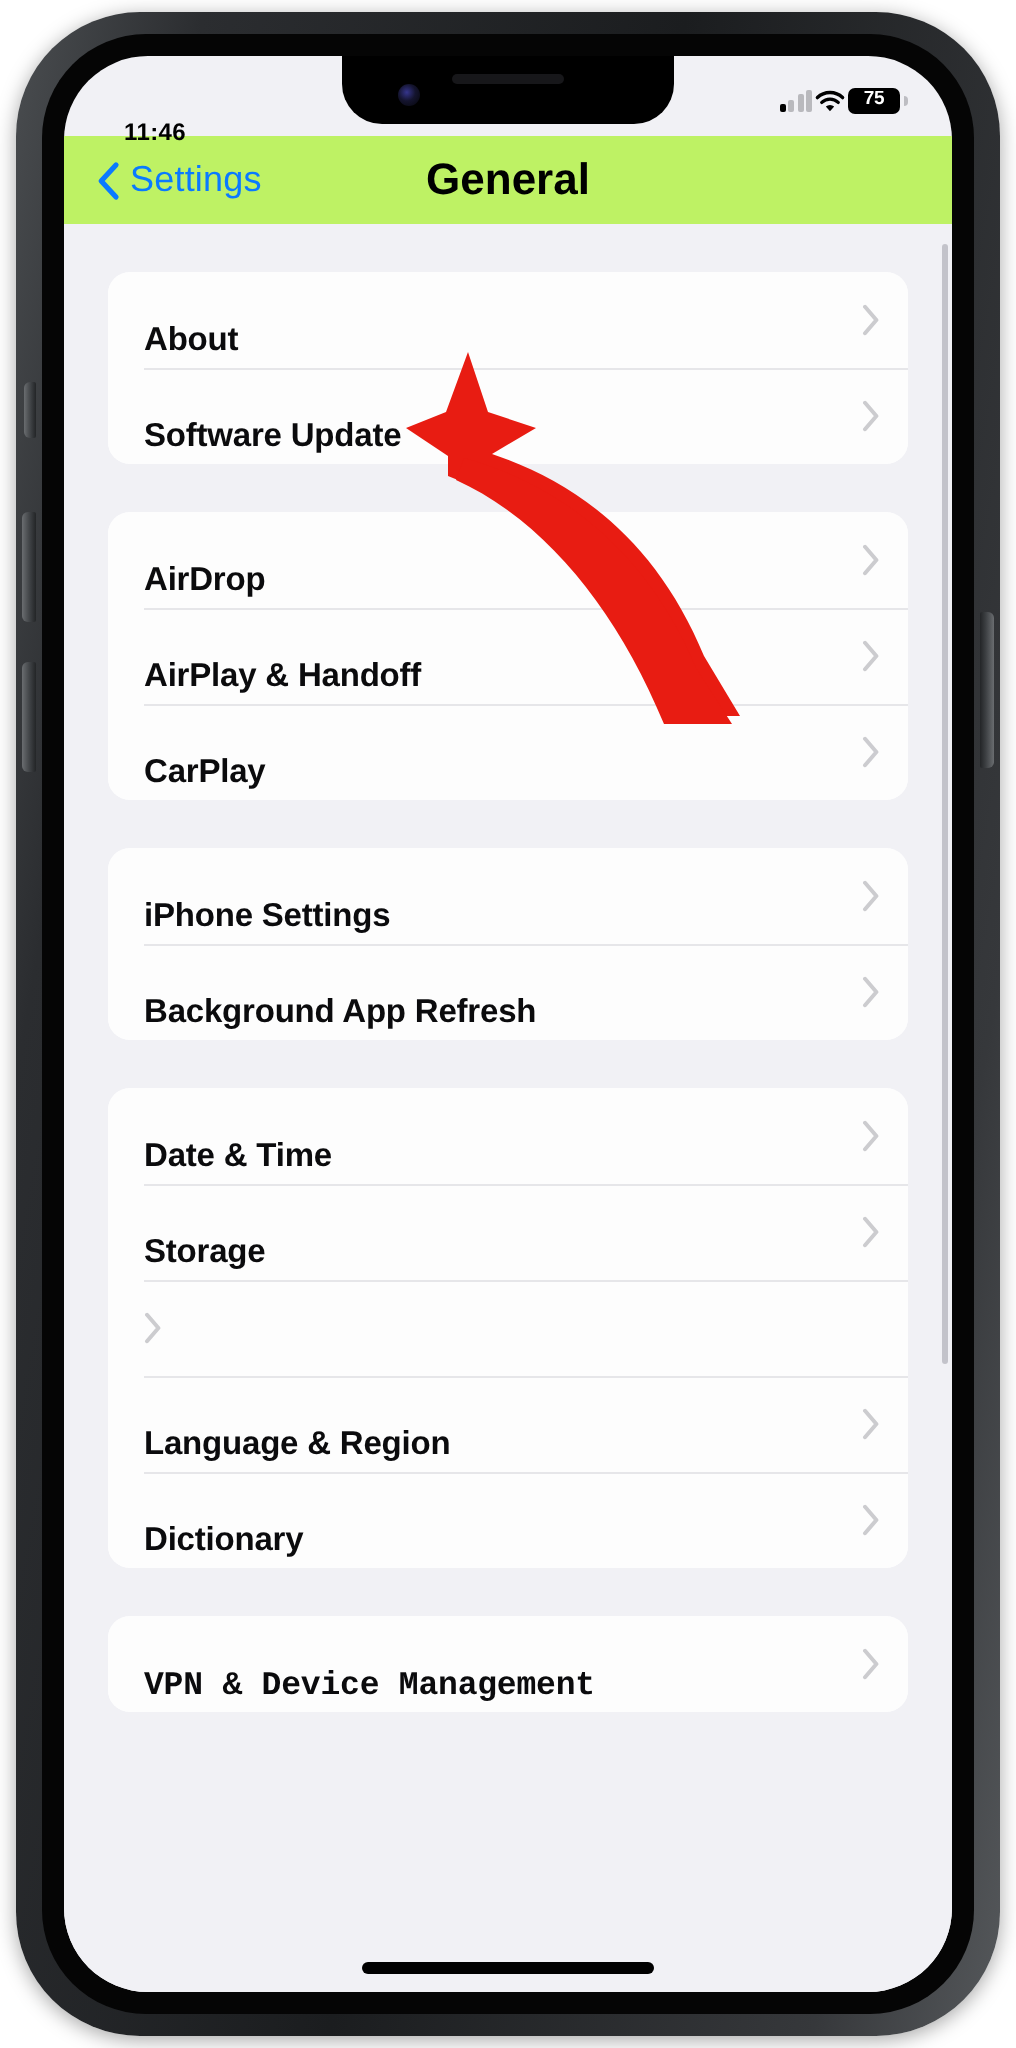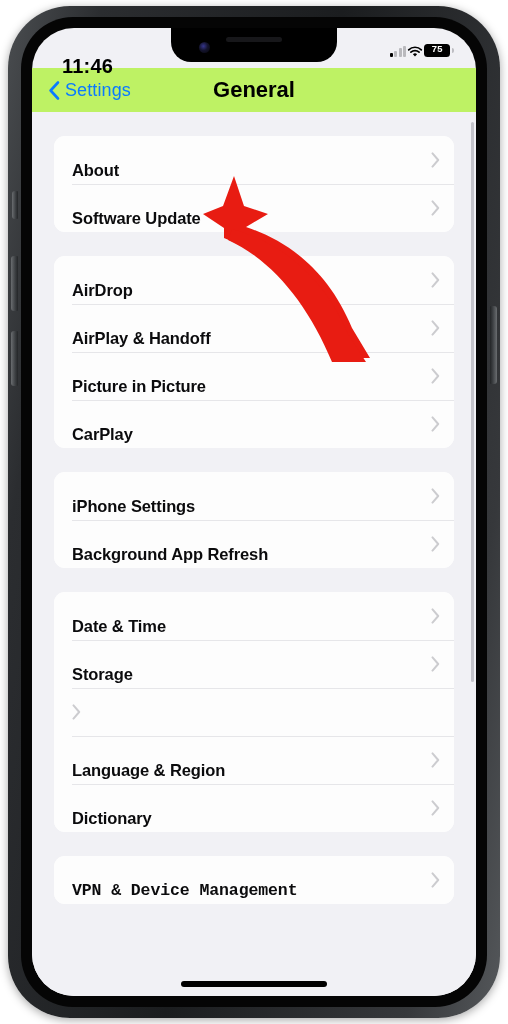--- a/index.html
+++ b/index.html
@@ -100,32 +100,31 @@
     height: 40px;
     z-index: 30;
     display: flex;
     align-items: center;
     justify-content: space-between;
     padding: 0 26px 0 30px;
     box-sizing: border-box;
     color: #000;
   }
   .status-time {
-    font-size: 20px;
+    font-size: 12px;
     font-weight: bold;
     letter-spacing: 0.2px;
     padding-top: 4px;
     margin-top: 32px;
   }
   .status-right {
     display: flex;
-    align-items: flex-end;
+    align-items: center;
     gap: 1px;
     padding-top: 4px;
-    font-family: Liberation Mono, monospace;
   }
   .signal {
     display: flex;
     align-items: flex-end;
     gap: 1.5px;
     height: 11px;
   }
   .signal i { display: block; width: 3px; border-radius: 1px; background: #b9b9bd; }
   .signal i.on { background: #000; }
   .signal i:nth-child(1) { height: 4px; }
@@ -350,26 +349,20 @@
 
       <div class="group">
         <div class="row">
           <span class="row-label">AirDrop</span>
           <svg class="row-chevron" viewBox="0 0 9 16">
             <path d="M1.5 1.4 L7.2 8 L1.5 14.6" stroke="#c4c4c8" stroke-width="2" fill="none" stroke-linecap="round" stroke-linejoin="round"></path>
           </svg>
         </div>
         <div class="row">
           <span class="row-label">AirPlay &amp; Handoff</span>
-          <svg class="row-chevron" viewBox="0 0 9 16">
-            <path d="M1.5 1.4 L7.2 8 L1.5 14.6" stroke="#c4c4c8" stroke-width="2" fill="none" stroke-linecap="round" stroke-linejoin="round"></path>
-          </svg>
-        </div>
-        <div class="row">
-          <span class="row-label">Picture in Picture</span>
           <svg class="row-chevron" viewBox="0 0 9 16">
             <path d="M1.5 1.4 L7.2 8 L1.5 14.6" stroke="#c4c4c8" stroke-width="2" fill="none" stroke-linecap="round" stroke-linejoin="round"></path>
           </svg>
         </div>
         <div class="row">
           <span class="row-label">CarPlay</span>
           <svg class="row-chevron" viewBox="0 0 9 16">
             <path d="M1.5 1.4 L7.2 8 L1.5 14.6" stroke="#c4c4c8" stroke-width="2" fill="none" stroke-linecap="round" stroke-linejoin="round"></path>
           </svg>
         </div>

